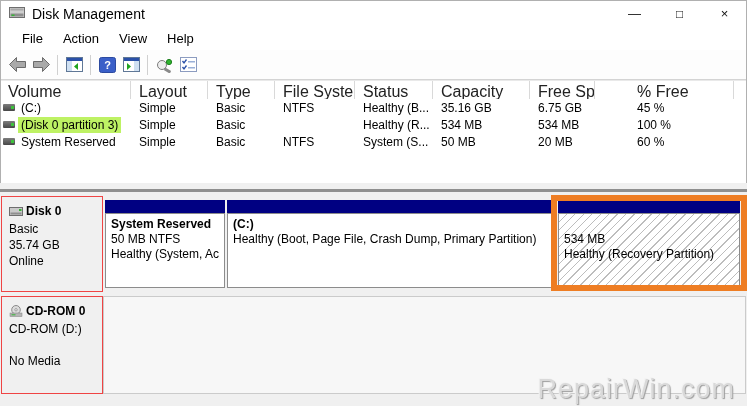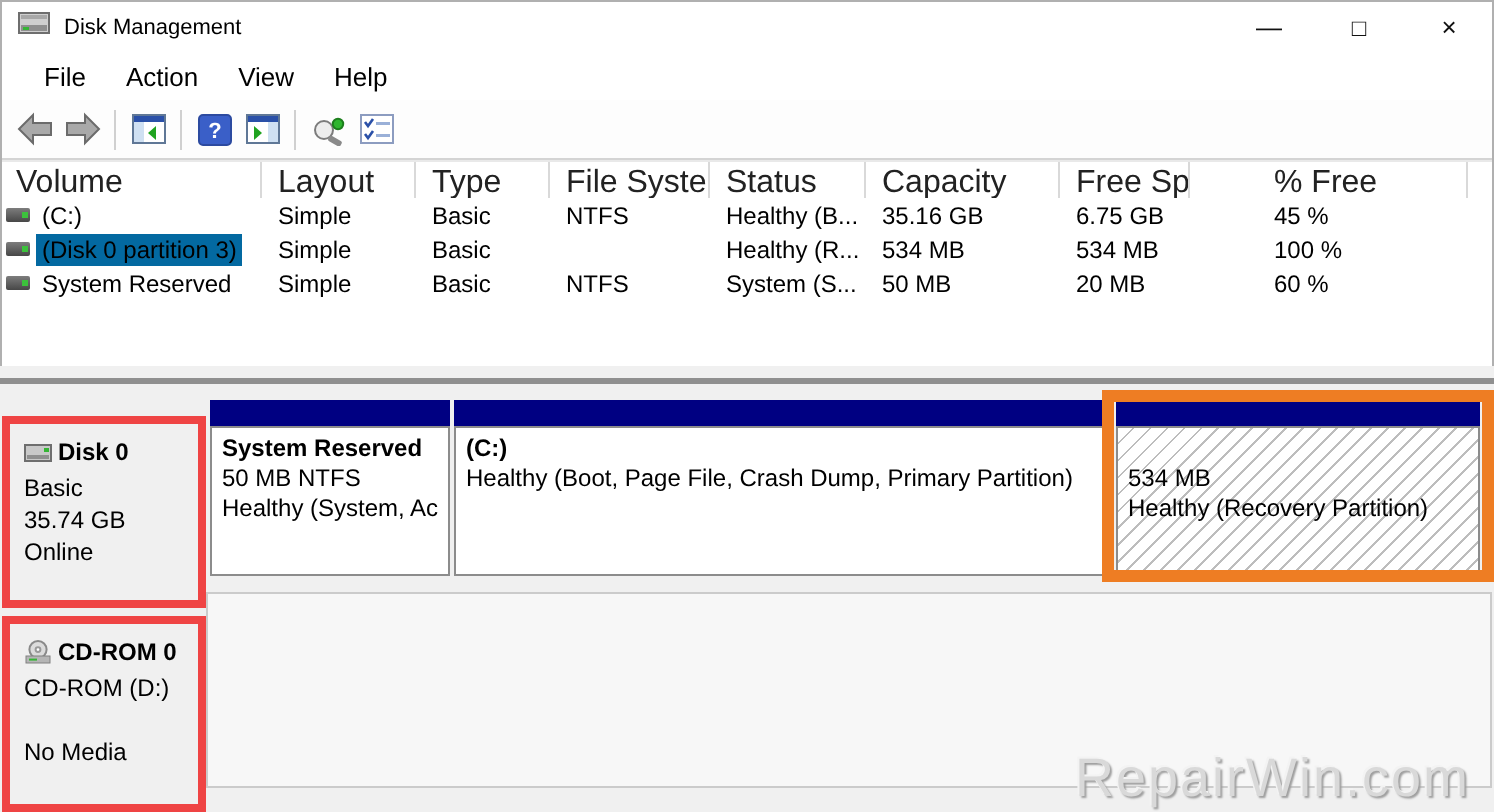--- a/index.html
+++ b/index.html
@@ -10,21 +10,21 @@
     background:#fff;
   }
   .window {
     position:relative; width:747px; height:406px; background:#fff;
     outline:1px solid #b0b0b0; outline-offset:-1px; overflow:hidden;
   }
 
   
   .titlebar { height:27px; display:flex; align-items:center; background:#fff; }
   .app-icon { margin:0 7px 0 9px; flex:none; }
-  .window-title { font-size:11px; color:#000; }
+  .window-title { font-size:14px; color:#000; }
   .tb-spacer { flex:1; }
   .win-btn {
     width:45px; height:27px; display:flex; align-items:center; justify-content:center;
     font-size:13px; color:#111; cursor:default;
   }
   .win-btn.max { font-size:12px; }
 
   
   .menubar { height:23px; display:flex; align-items:center; background:#fff; padding-left:12px; }
   .menu-item { font-size:13px; color:#000; padding:3px 10px; }
@@ -47,33 +47,32 @@
   .lv-row { display:flex; height:17px; align-items:center; font-size:12px; color:#000; }
   .lv-cell { padding-left:8px; white-space:nowrap; overflow:hidden; }
   .c0 { width:131px; } .c1 { width:77px; } .c2 { width:67px; } .c3 { width:80px; }
   .c4 { width:78px; } .c5 { width:97px; } .c6 { width:65px; } .c7 { width:105px;margin-left:34px; }
   .c8 { flex:1; border-right:none; }
   .vol-cell { display:flex; align-items:center; padding-left:3px; }
   .vol-icon { width:12px; height:7px; background:linear-gradient(#7d7d7d,#474747);
     border-radius:1px; margin-right:3px; position:relative; flex:none; }
   .vol-icon::after { content:""; position:absolute; right:1px; top:2px; width:3px; height:3px; background:#3cc23c; }
   .vol-label { padding:1px 3px; }
-  .vol-label.selected { background:#0369a1; }
+  .vol-label.selected { background:#bef264; }
 
   
   .splitter { height:11px; background:#f0f0f0; position:relative; }
   .splitter::after { content:""; position:absolute; left:0; right:0; bottom:2px; height:3px; background:#8f8f8f; }
 
   
   .graph { position:relative; height:212px; background:#f0f0f0; }
   .disk-panel {
     position:absolute; left:1px; width:102px; background:#f0f0f0;
-    border:4px solid #ef4444; padding:6px 2px 0 7px; font-size:12px; line-height:16px; color:#000;
+    border:1px solid #ef4444; padding:6px 2px 0 7px; font-size:12px; line-height:16px; color:#000;
     overflow:hidden;
-    margin-top:12px;
   }
   #disk0-panel { top:2px; height:96px; }
   #cdrom-panel { top:102px; height:98px; }
   .disk-title { display:flex; align-items:center; font-weight:bold; margin-bottom:2px; white-space:nowrap; }
   .disk-title svg { margin-right:3px; flex:none; }
   .no-media { margin-top:16px; }
 
   .part { position:absolute; top:6px; height:88px; }
   .part-band { height:13px; background:#000082; }
   .part-body {

